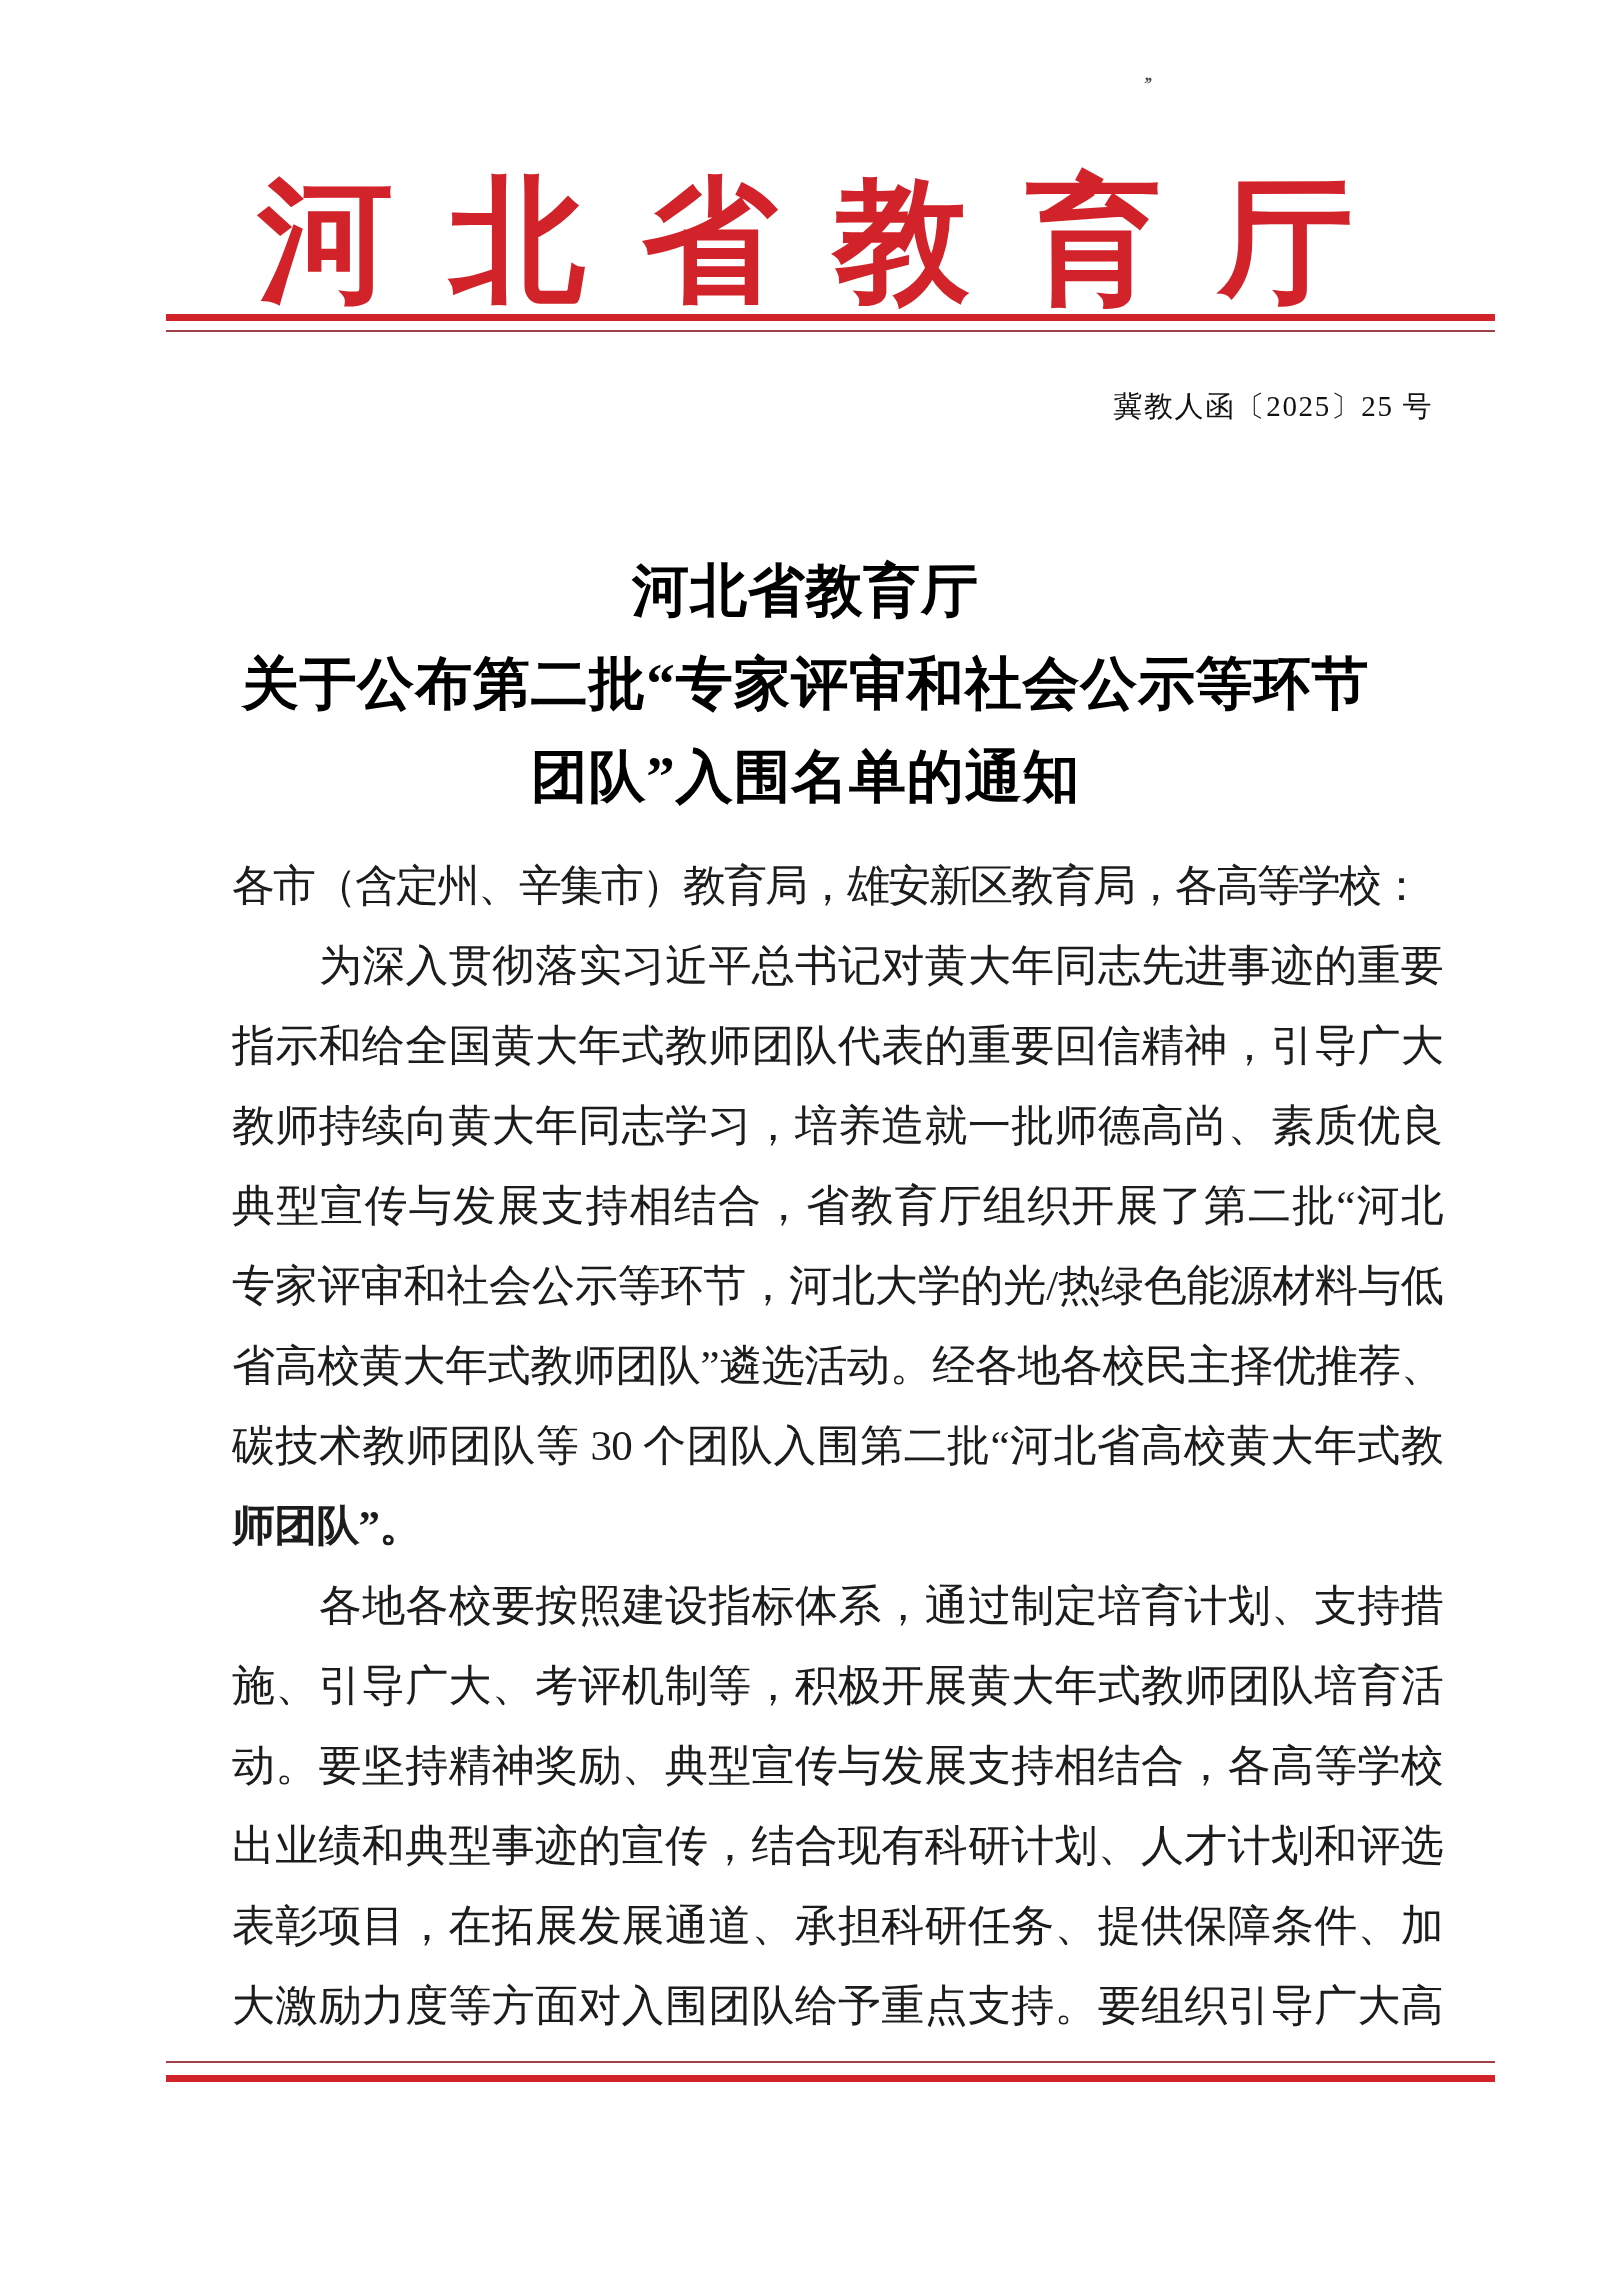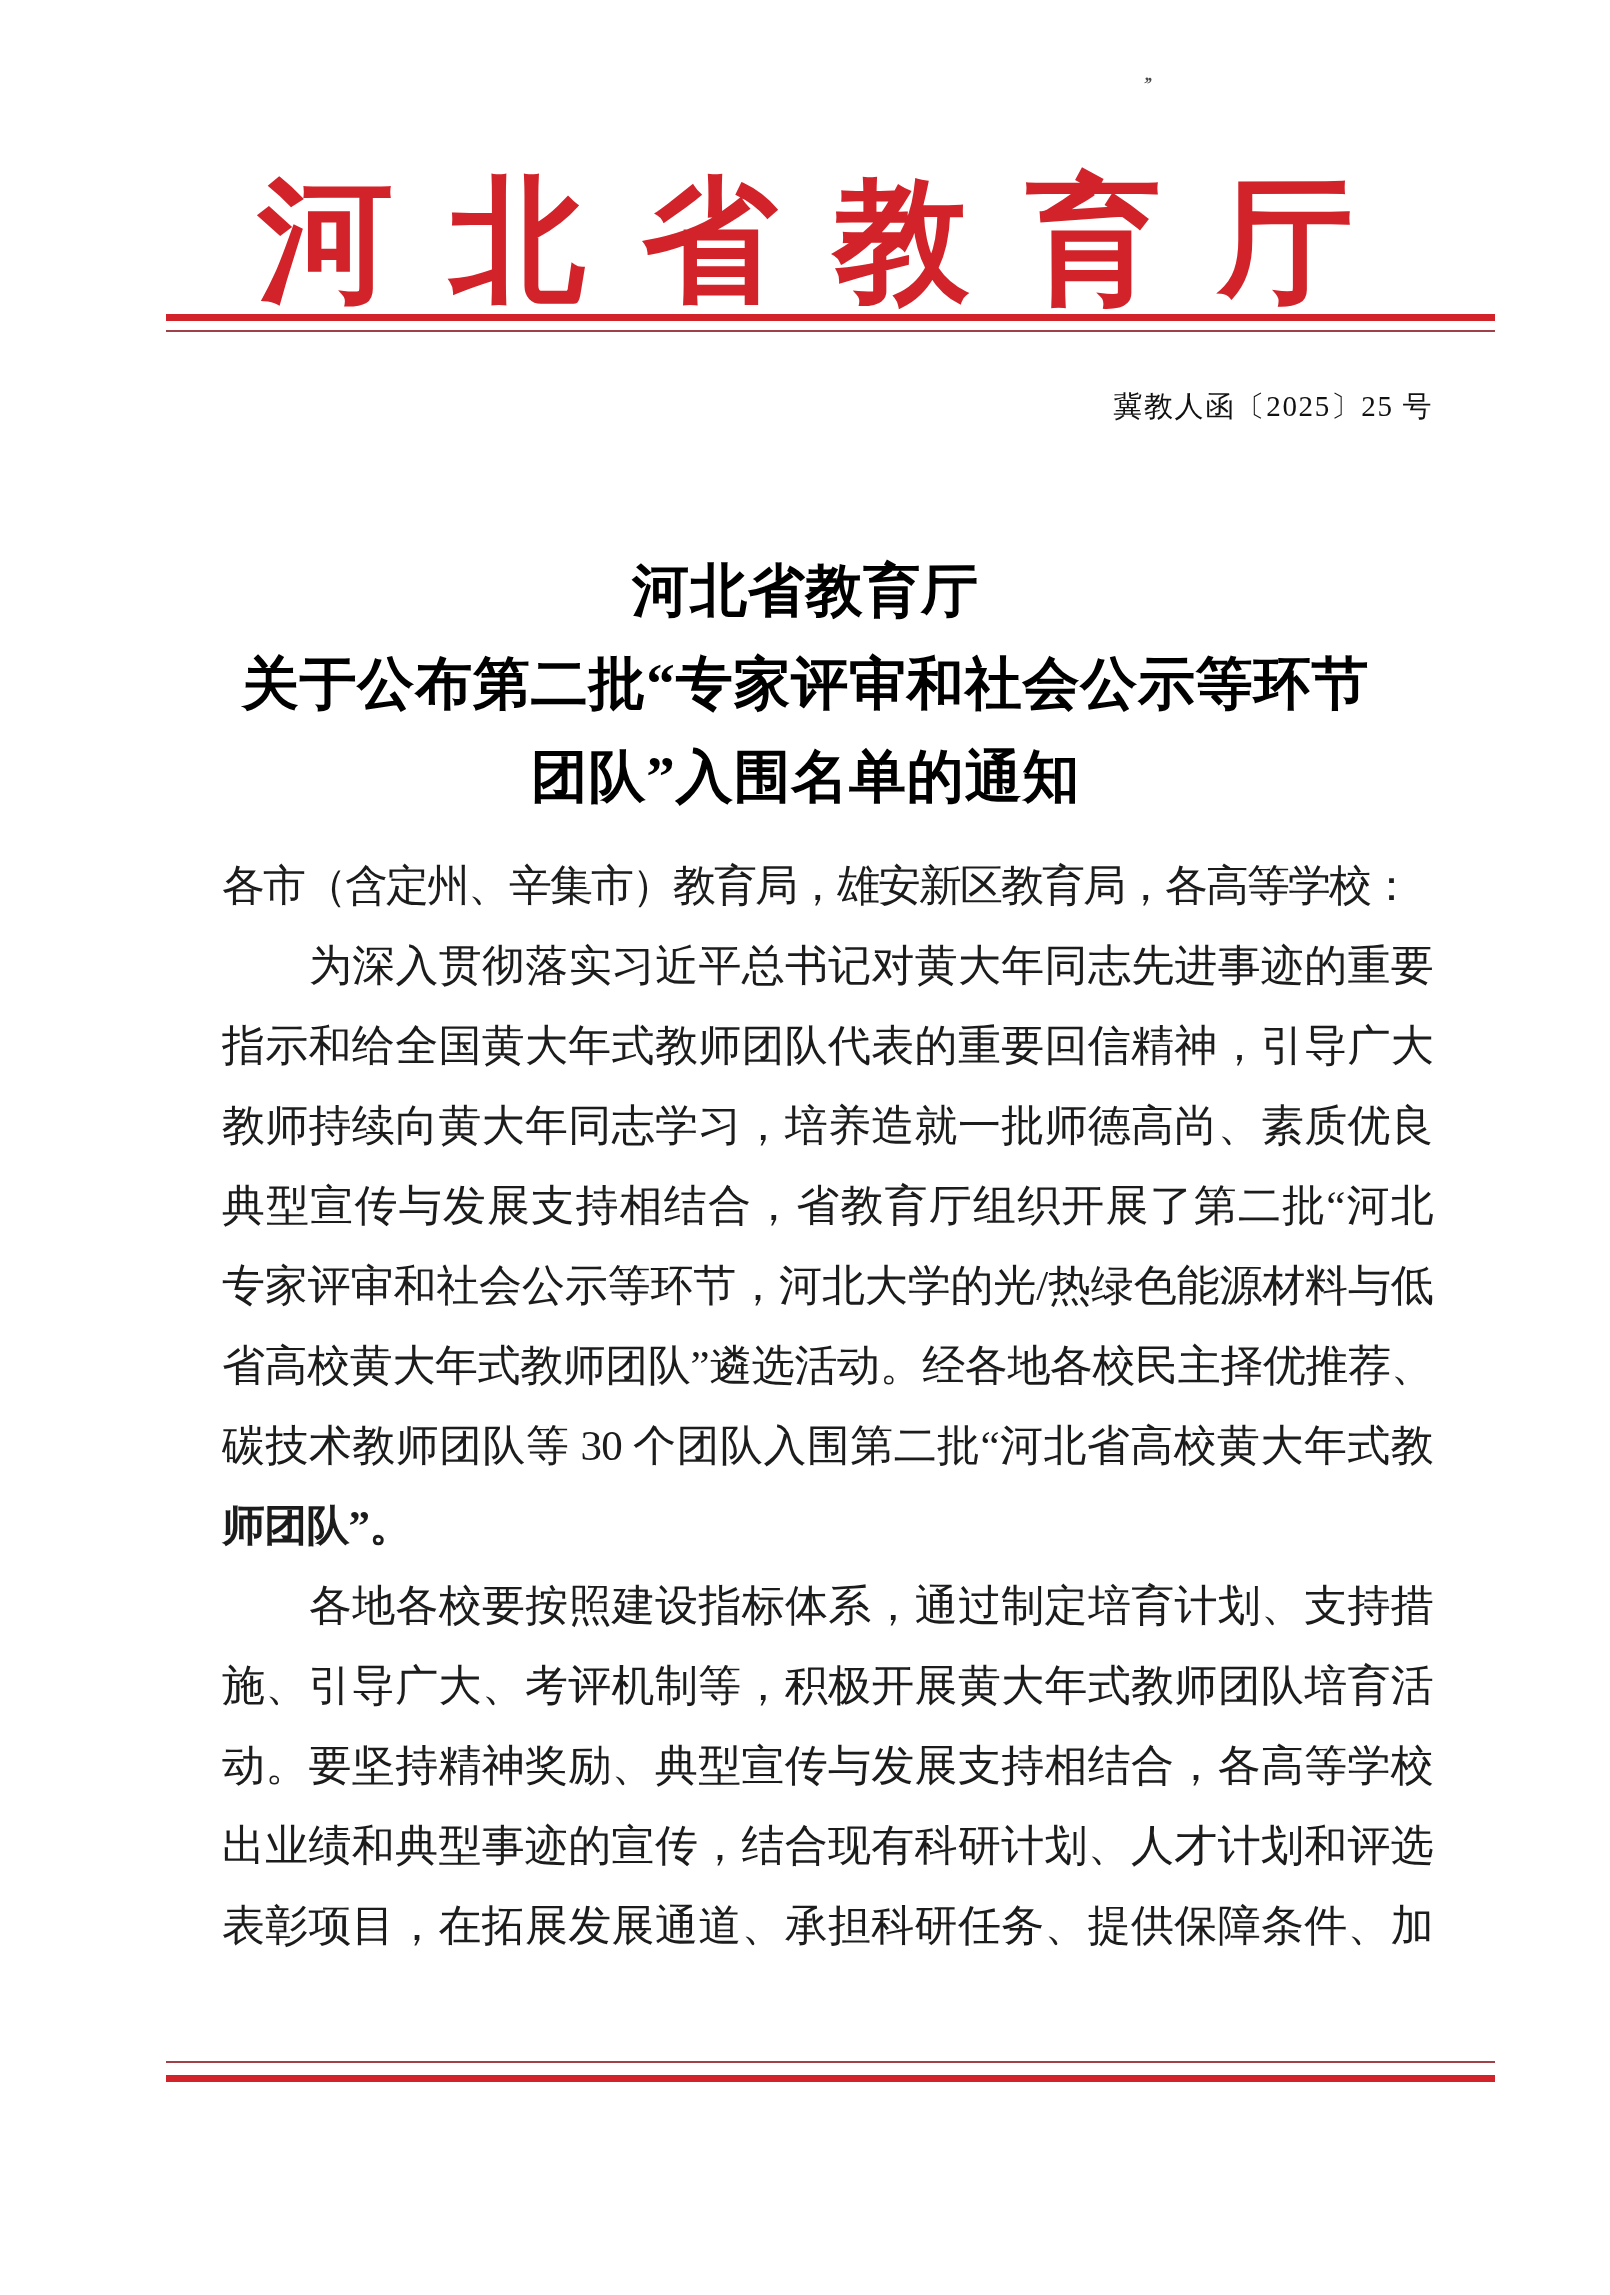--- a/index.html
+++ b/index.html
@@ -50,21 +50,21 @@
   .notice-title {
     position:absolute; top:544px; left:0; right:0;
     text-align:center;
     font-size:57px; line-height:93px;
     font-weight:900;
     color:#000;
     letter-spacing:0.8px;
   }
 
   .body-text {
-    position:absolute; top:846px; left:222px;
+    position:absolute; top:846px; left:232px;
     width:1211px;
     font-size:43px;
     color:#1c1c1c;
   }
   .line {
     height:80px; line-height:80px;
     letter-spacing:-0.8px;
     text-align:justify;
     text-align-last:justify;
     white-space:nowrap;
@@ -104,19 +104,20 @@
     <div class="line">专家评审和社会公示等环节，河北大学的光/热绿色能源材料与低</div>
     <div class="line">省高校黄大年式教师团队”遴选活动。经各地各校民主择优推荐、</div>
     <div class="line">碳技术教师团队等 30 个团队入围第二批“河北省高校黄大年式教</div>
     <div class="line short">师团队”。</div>
 
     <div class="line indent">各地各校要按照建设指标体系，通过制定培育计划、支持措</div>
     <div class="line">施、引导广大、考评机制等，积极开展黄大年式教师团队培育活</div>
     <div class="line">动。要坚持精神奖励、典型宣传与发展支持相结合，各高等学校</div>
     <div class="line">出业绩和典型事迹的宣传，结合现有科研计划、人才计划和评选</div>
     <div class="line">表彰项目，在拓展发展通道、承担科研任务、提供保障条件、加</div>
+    <div class="line">大激励力度等方面对入围团队给予重点支持。要组织引导广大高</div>
   </div>
 
   <div class="rule rule-bottom-thin"></div>
   <div class="rule rule-bottom-thick"></div>
 
 </div>
 
 
 </body></html>

